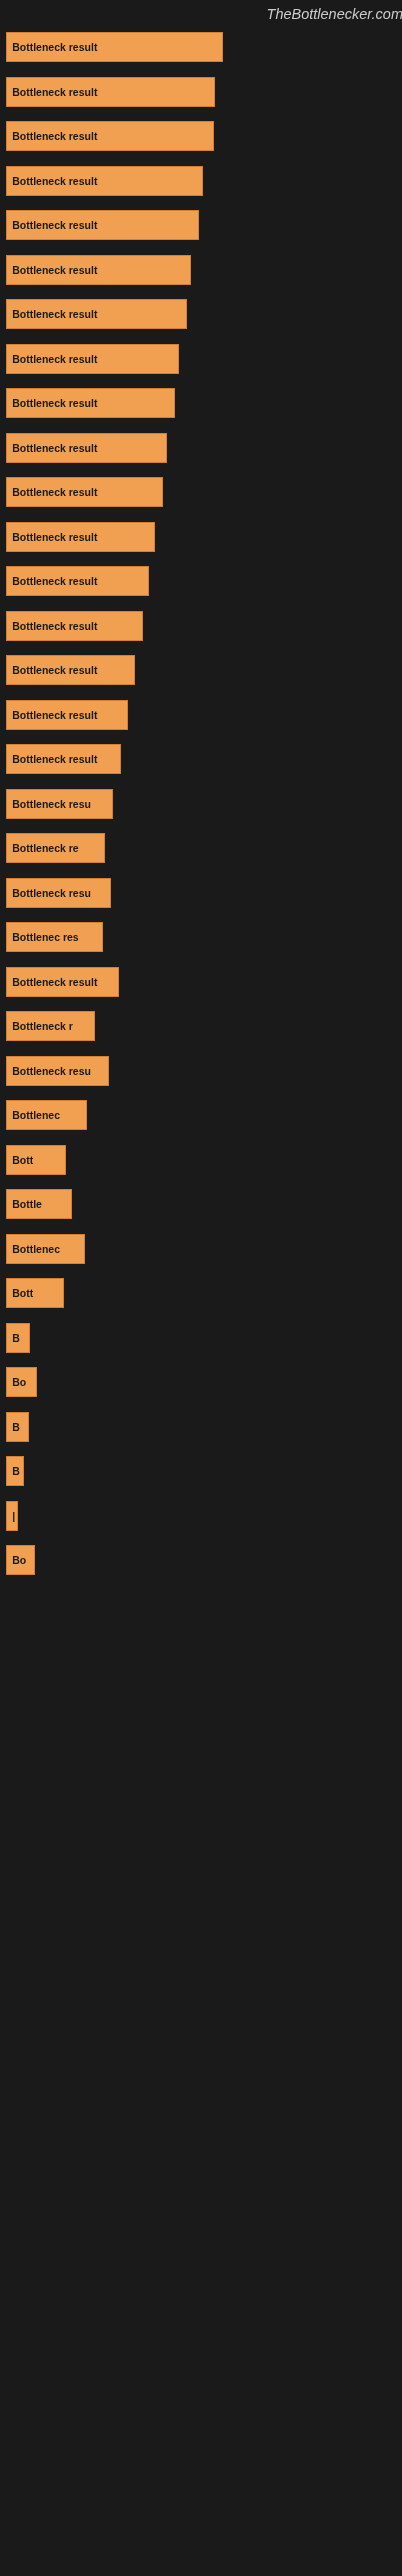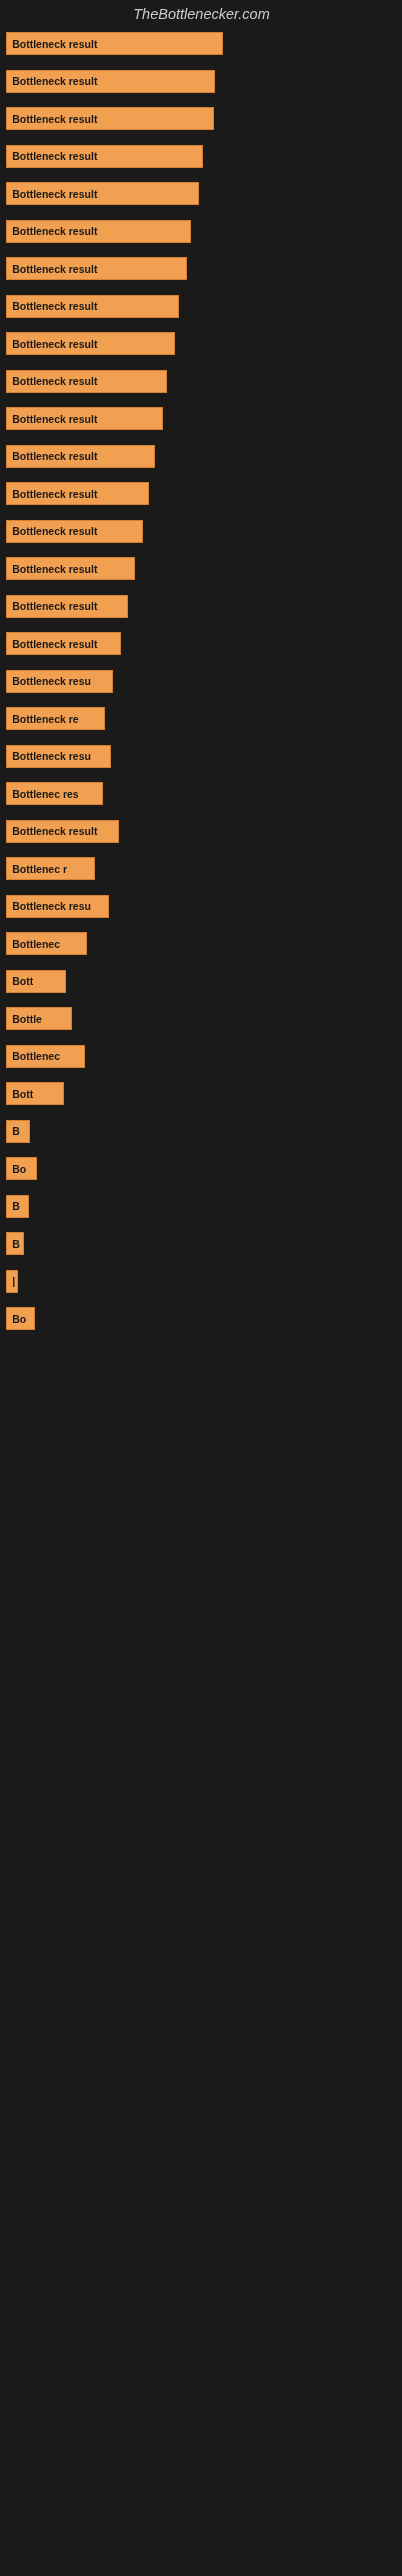--- a/index.html
+++ b/index.html
@@ -8,35 +8,35 @@
       box-sizing: border-box;
     }
     body {
       background-color: #1a1a1a;
       width: 403px;
       min-height: 2576px;
       font-family: Arial, sans-serif;
       position: relative;
     }
     .site-title {
-      text-align: center;
+      text-align: right;
       color: #cccccc;
       font-size: 14.5px;
       padding: 6.4px 0 9.7px 0;
       font-style: italic;
     }
     .bottleneck-item {
       margin: 0 0 14.5px 6.4px;
       display: flex;
       align-items: center;
     }
     .bottleneck-bar {
       background-color: #f0a050;
       border: 0.8px solid #d48030;
-      height: 23px;
+      height: 30px;
       display: flex;
       align-items: center;
       padding: 0 4.8px;
       overflow: hidden;
       white-space: nowrap;
     }
     .bottleneck-bar span {
       color: #1a1a1a;
       font-size: 10.5px;
       font-weight: bold;
@@ -153,21 +153,21 @@
         <span>Bottlenec res</span>
       </div>
     </div>
     <div class="bottleneck-item">
       <div class="bottleneck-bar" style="width: 113px;">
         <span>Bottleneck result</span>
       </div>
     </div>
     <div class="bottleneck-item">
       <div class="bottleneck-bar" style="width: 89px;">
-        <span>Bottlenec r</span>
+        <span>Bottleneck r</span>
       </div>
     </div>
     <div class="bottleneck-item">
       <div class="bottleneck-bar" style="width: 103px;">
         <span>Bottleneck resu</span>
       </div>
     </div>
     <div class="bottleneck-item">
       <div class="bottleneck-bar" style="width: 81px;">
         <span>Bottlenec</span>

